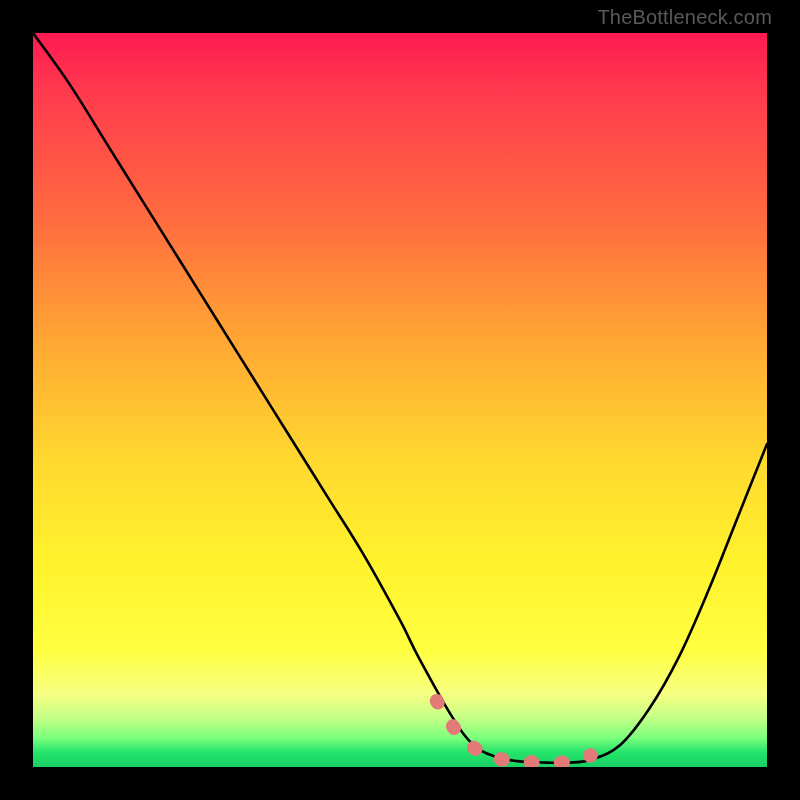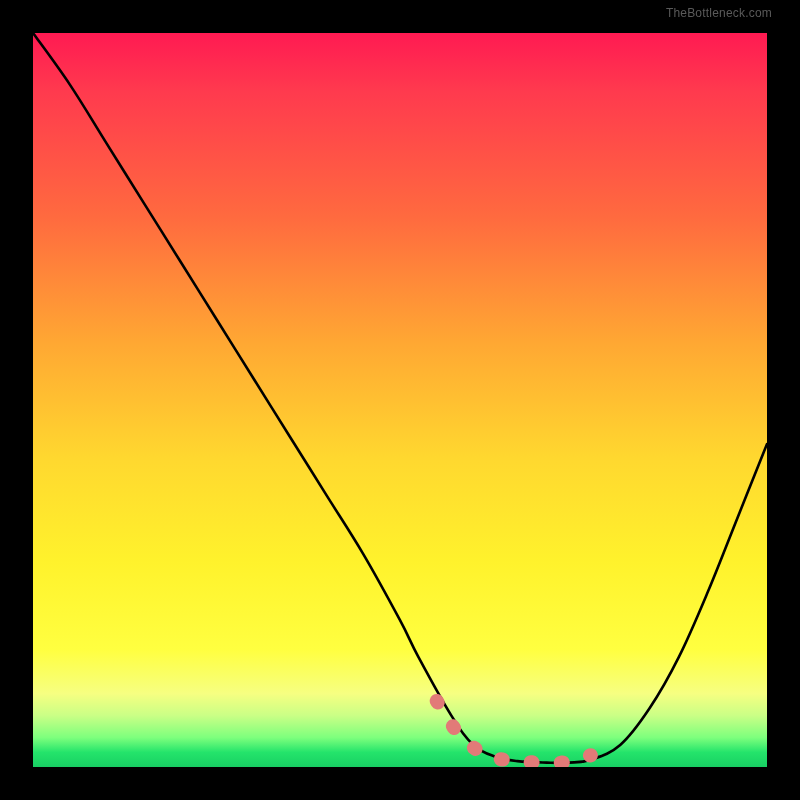--- a/index.html
+++ b/index.html
@@ -51,21 +51,21 @@
     inset: 0;
     width: 100%;
     height: 100%;
     overflow: visible;
   }
   .attribution {
     position: absolute;
     top: 6px;
     right: 28px;
     color: #5a5a5a;
-    font-size: 12px;
+    font-size: 20px;
     font-weight: 400;
     letter-spacing: 0.2px;
     user-select: none;
   }
 </style>
 </head>
 <body>
 
 <div class="frame">
 

